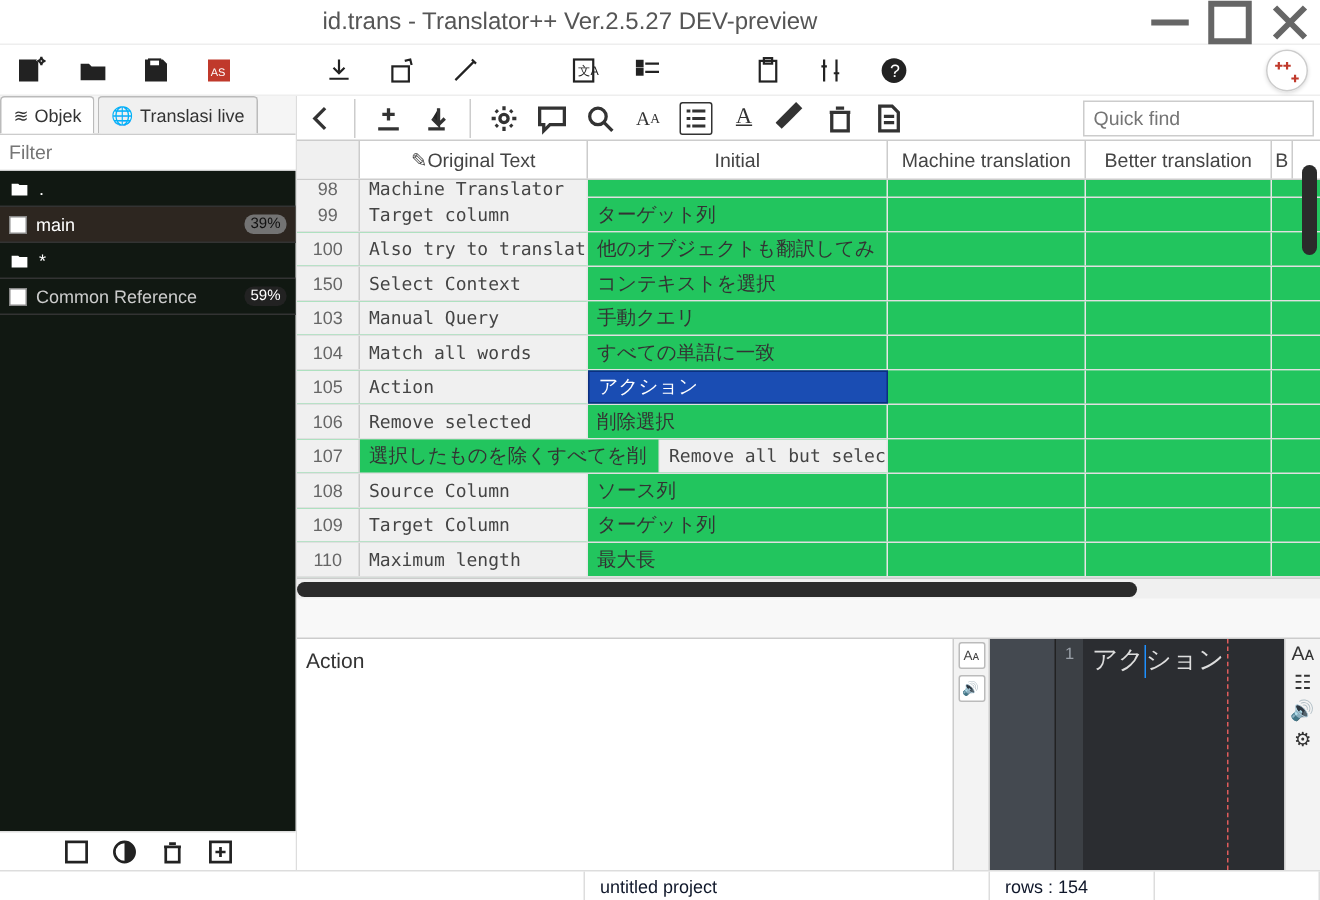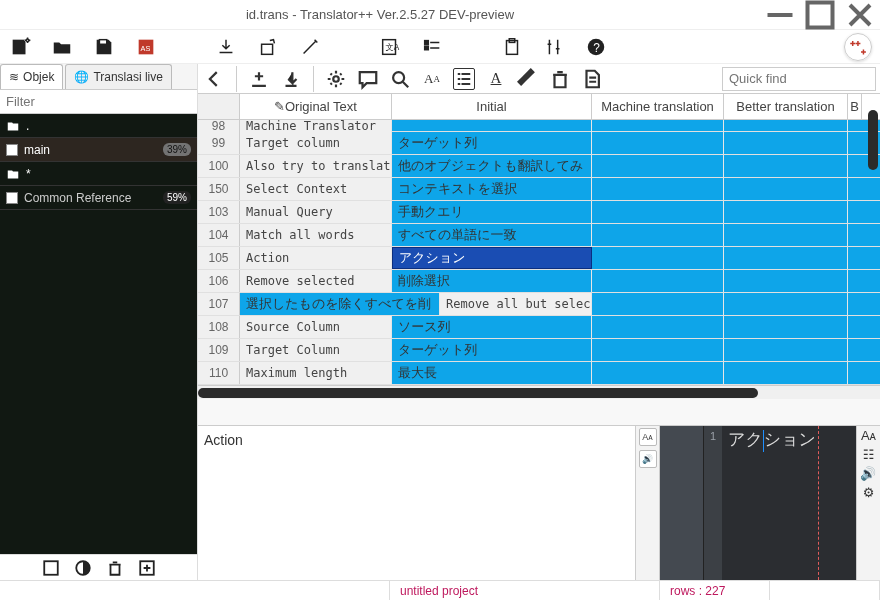--- a/index.html
+++ b/index.html
@@ -1,18 +1,18 @@
 <!DOCTYPE html>
 <html><head>
 <meta charset="utf-8">
 <style>
 html,body{margin:0;padding:0;width:880px;height:600px;overflow:hidden;font-family:Arial,sans-serif;font-size:13px;background:#fff;color:#333}
 *{box-sizing:border-box}
 .titlebar{height:30px;display:flex;align-items:center;background:#fff;border-bottom:1px solid #eee}
-.titlebar .title{flex:1;text-align:center;font-size:13px;color:#555}
+.titlebar .title{flex:1;text-align:center;font-size:16px;color:#555}
 .winbtns{display:flex}
 .winbtn{width:40px;height:30px;display:flex;align-items:center;justify-content:center;color:#666;font-size:14px}
 .maintool{height:34px;display:flex;align-items:center;padding:0 8px;gap:18px;border-bottom:1px solid #eee}
 .tb-icon{width:24px;height:24px;display:flex;align-items:center;justify-content:center;color:#222}
 .tb-icon svg{width:22px;height:22px}
 .toolbar-spacer{flex:1}
 .circ-plus{width:28px;height:28px;border-radius:50%;border:1px solid #ccc;display:flex;align-items:center;justify-content:center;color:#c0392b;font-weight:bold;font-size:16px;box-shadow:0 1px 3px rgba(0,0,0,.15)}
 .layout{display:flex;height:calc(600px - 30px - 34px - 20px)}
 .sidebar{width:198px;background:#fff;display:flex;flex-direction:column;border-right:1px solid #ddd}
 .tabs{display:flex;height:26px;background:#f5f5f5;border-bottom:1px solid #ccc}
@@ -32,21 +32,21 @@
 .main{flex:1;display:flex;flex-direction:column}
 .secrow{height:30px;display:flex;align-items:center;border-bottom:1px solid #ccc}
 .secrow .sep{width:1px;height:26px;background:#ccc;margin:0 6px}
 .secrow .sicon{width:22px;height:22px;margin:0 5px;display:flex;align-items:center;justify-content:center;color:#333}
 .secrow .sicon.boxed{border:1px solid #333;border-radius:2px}
 .quick{margin-left:auto;width:154px;height:24px;border:1px solid #ccc;padding:0 6px;font-size:13px;color:#888;margin-right:4px}
 .gridwrap{flex:1;display:flex;flex-direction:column;overflow:hidden;background:#f8f8f8}
 .gridhdr{height:26px;display:flex;background:#fff;border-bottom:1px solid #ccc}
 .gridhdr .gh{border-right:1px solid #ccc;display:flex;align-items:center;justify-content:center;font-size:13px;color:#444}
 .gridbody{overflow:hidden;position:relative}
-.grow{height:23px;display:flex;border-bottom:1px solid #e0e0e0;font-size:13px;background:#0ea5e9}
+.grow{height:23px;display:flex;border-bottom:1px solid #e0e0e0;font-size:13px;background:#22c55e}
 .grow .rnum{width:42px;background:#f0f0f0;border-right:1px solid #ccc;display:flex;align-items:center;justify-content:center;color:#666;font-size:12px}
 .grow .cell{border-right:1px solid #e6e6e6;padding:0 6px;display:flex;align-items:center;overflow:hidden;white-space:nowrap}
 .grow .c-orig{width:152px;font-family:Consolas,monospace;font-size:12px;background:#f0f0f0;color:#444}
 .grow .c-init{width:200px}
 .grow .c-mt{width:132px}
 .grow .c-bt{width:124px}
 .grow.sel .c-init{background:#1a4db3;color:#fff;border:1px solid #0b2f80}
 .grow.cut .rnum,.grow.cut .c-orig,.grow.cut .c-init,.grow.cut .c-mt,.grow.cut .c-bt{height:12px;padding-top:0;overflow:hidden}
 .grow.cut{height:12px}
 .hscroll{height:14px;background:#f0f0f0;border-top:1px solid #ccc;position:relative}
@@ -57,21 +57,21 @@
 .lower-left{width:438px;border-right:1px solid #ccc;padding:6px;font-size:14px}
 .lower-right{flex:1;display:flex;background:#2b2d31;position:relative}
 .lr-leftcol{width:24px;background:#f3f3f3;border-right:1px solid #ccc;display:flex;flex-direction:column;align-items:center;padding-top:2px;gap:4px}
 .lr-leftcol .tiny{width:18px;height:18px;border:1px solid #bbb;background:#fff;border-radius:2px;display:flex;align-items:center;justify-content:center;font-size:9px;color:#444}
 .lr-gutter{width:44px;background:#444950;border-right:1px solid #222}
 .lr-num{width:18px;background:#3c4045;color:#9aa0a8;font-size:11px;text-align:center;padding-top:4px}
 .lr-text{flex:1;color:#ddd;font-size:17px;padding:2px 6px;position:relative;font-family:"Yu Gothic",Meiryo,sans-serif}
 .lr-text .caret{display:inline-block;width:1px;height:22px;background:#1e90ff;vertical-align:middle}
 .lr-text .red{position:absolute;left:96px;top:0;width:0;height:100%;border-left:1px dashed #e05c5c}
 .lr-right{width:24px;background:#f3f3f3;border-left:1px solid #ccc;display:flex;flex-direction:column;align-items:center;padding-top:2px;gap:4px}
-.status{height:20px;border-top:1px solid #ddd;display:flex;align-items:center;font-size:12px;color:#be185d}
+.status{height:20px;border-top:1px solid #ddd;display:flex;align-items:center;font-size:12px;color:#0f172a}
 .status .sc{padding:0 10px;border-right:1px solid #ddd;height:100%;display:flex;align-items:center}
 .gh-num{width:42px;background:#f0f0f0}
 svg{stroke:currentColor;fill:none;stroke-width:1.6}
 </style>
 </head>
 <body>
 
 <div class="titlebar">
   <div class="title">id.trans - Translator++ Ver.2.5.27 DEV-preview</div>
   <div class="winbtns">
@@ -422,15 +422,15 @@
         </div>
       </div>
     </div>
   </div>
 </div>
 <div class="vscroll"></div>
 
 <div class="status">
   <div class="sc" style="width:390px"></div>
   <div class="sc" style="width:270px">untitled project</div>
-  <div class="sc" style="width:110px">rows : 227</div>
+  <div class="sc" style="width:110px">rows : 154</div>
   <div class="sc" style="flex:1"></div>
 </div>
 
 </body></html>

